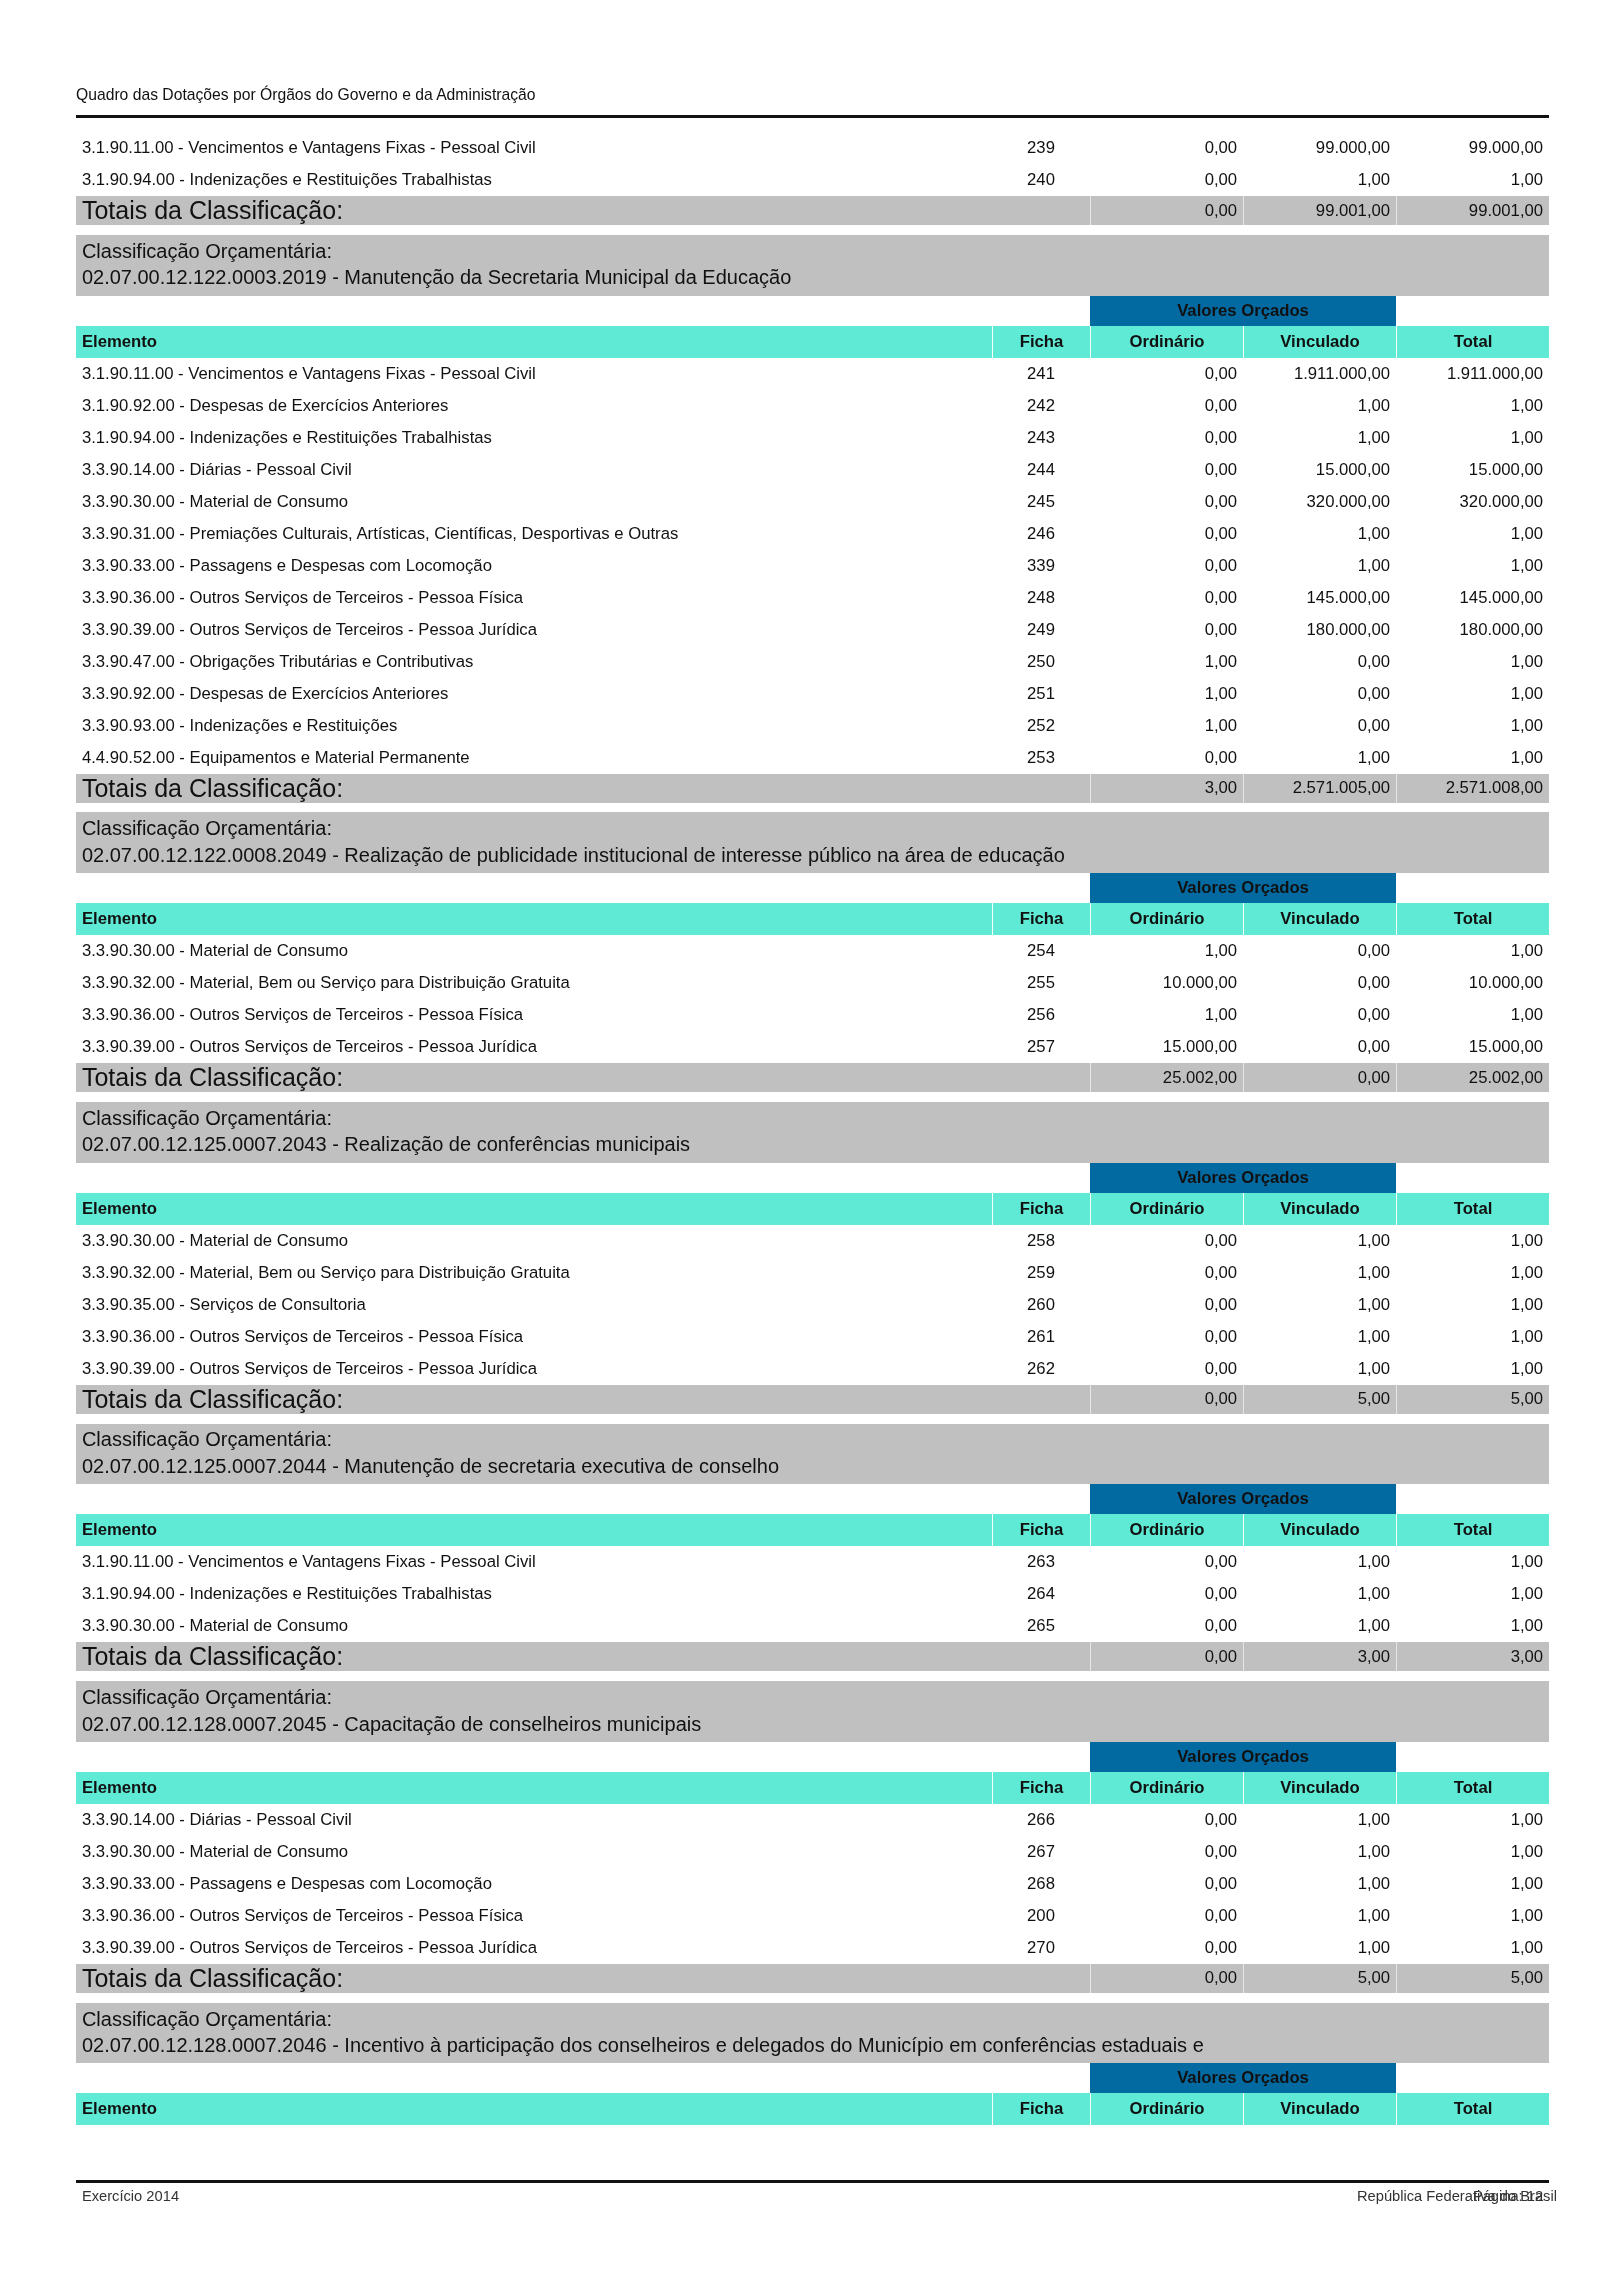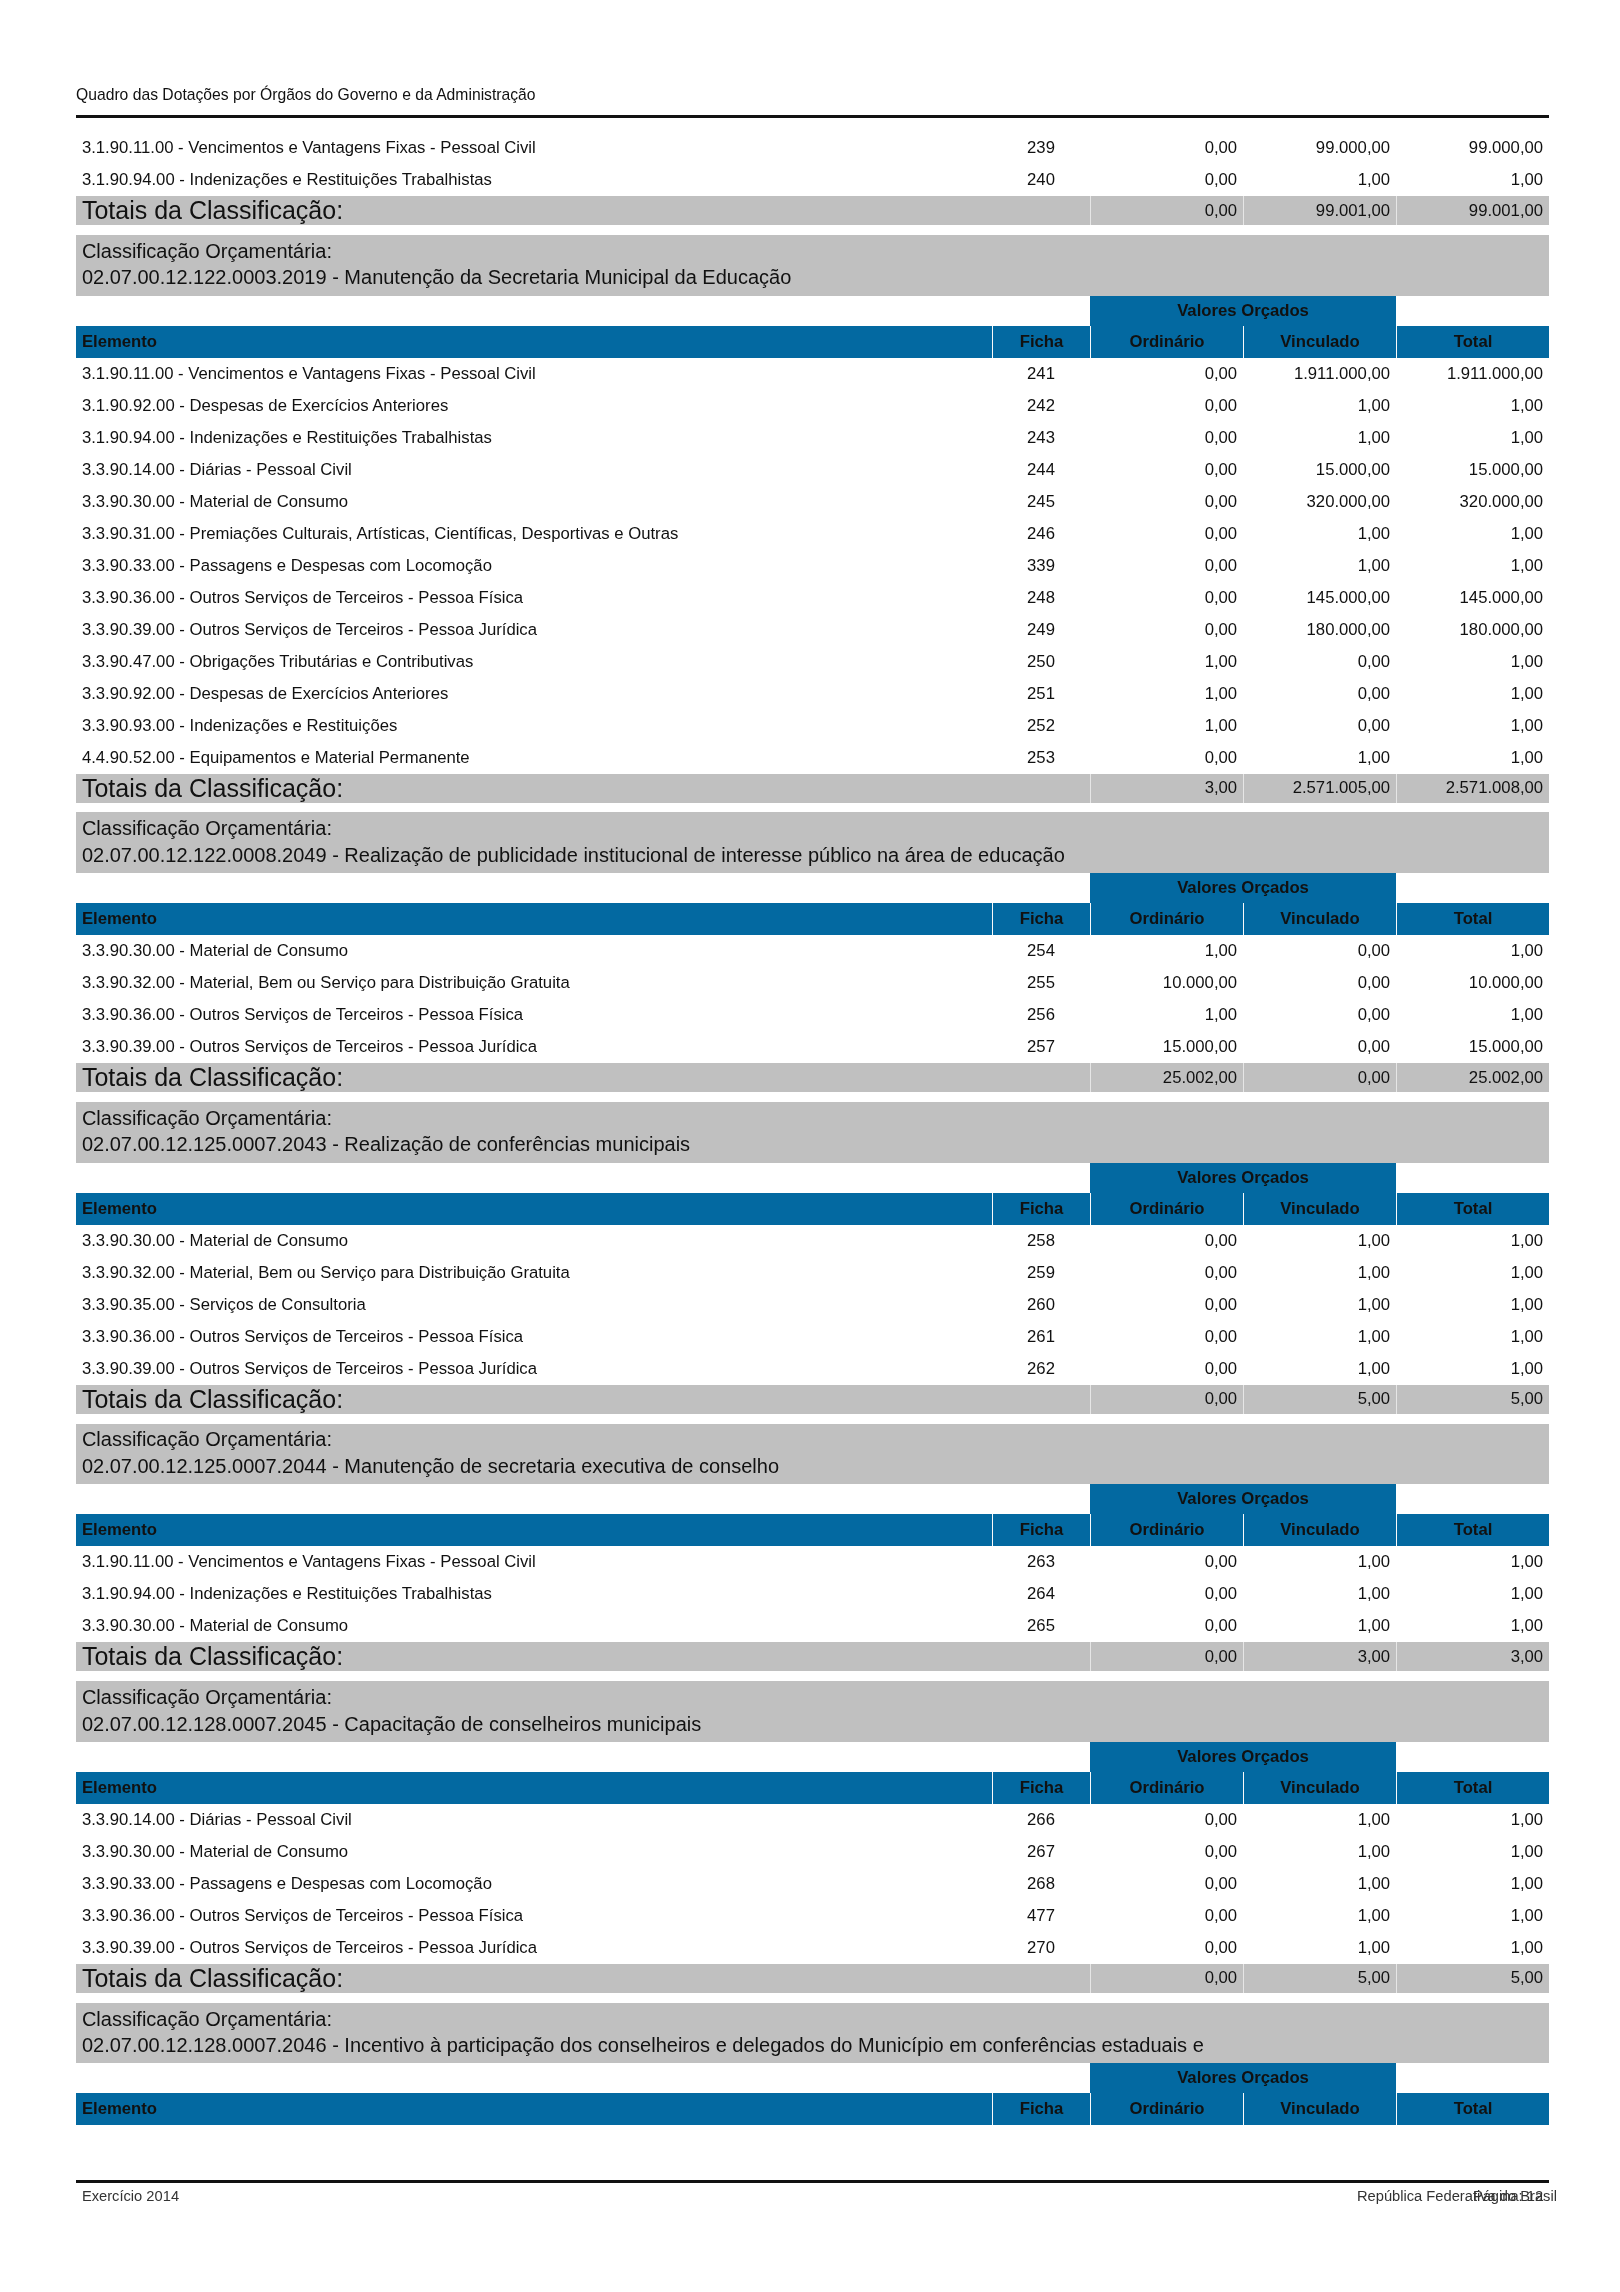--- a/index.html
+++ b/index.html
@@ -17,21 +17,21 @@
   td { padding: 0 5.9px; font-size: 16.7px; height: 32px; white-space: nowrap; overflow: hidden; }
   td.num { text-align: right; }
   td.fi { text-align: center; }
   tr.item td { background: #fff; }
   tr.total td { background: #c0c0c0; font-size: 25px; height: 29px; }
   tr.total td.num { font-size: 16.7px; border-left: 1px solid #e6e6e6; }
   tr.spacer td { height: 9.8px; padding: 0; background: #fff; }
   tr.class-head td { background: #c0c0c0; font-size: 20px; line-height: 26.5px; height: 55px; padding: 2.9px 5.9px; vertical-align: top; }
   tr.vo-head td { height: 30px; background: #fff; }
   tr.vo-head td.vo { background: #0369a1; text-align: center; font-weight: bold; font-size: 16.7px; }
-  tr.col-head td { background: #0369a1; font-weight: bold; font-size: 16.7px; height: 32px; }
+  tr.col-head td { background: #5eead4; font-weight: bold; font-size: 16.7px; height: 32px; }
   tr.col-head td.num, tr.col-head td.fi { text-align: center; border-left: 1px solid #fafafa; }
   .footer-rule { position: absolute; top: 2180px; left: 0; width: 1473px; height: 2.9px; background: #111; }
   .footer { position: absolute; top: 2188px; left: 0; width: 1473px; font-size: 14.7px; color: #333; }
   .footer .left { position: absolute; left: 5.9px; }
   .footer .center { position: absolute; left: 8px; width: 1473px; text-align: right; }
   .footer .right { position: absolute; right: 5.9px; }
 </style>
 </head>
 <body>
 
@@ -390,21 +390,21 @@
           </tr>
           <tr class="item">
             <td>3.3.90.33.00 - Passagens e Despesas com Locomoção</td>
             <td class="fi">268</td>
             <td class="num">0,00</td>
             <td class="num">1,00</td>
             <td class="num">1,00</td>
           </tr>
           <tr class="item">
             <td>3.3.90.36.00 - Outros Serviços de Terceiros - Pessoa Física</td>
-            <td class="fi">477</td>
+            <td class="fi">200</td>
             <td class="num">0,00</td>
             <td class="num">1,00</td>
             <td class="num">1,00</td>
           </tr>
           <tr class="item">
             <td>3.3.90.39.00 - Outros Serviços de Terceiros - Pessoa Jurídica</td>
             <td class="fi">270</td>
             <td class="num">0,00</td>
             <td class="num">1,00</td>
             <td class="num">1,00</td>

